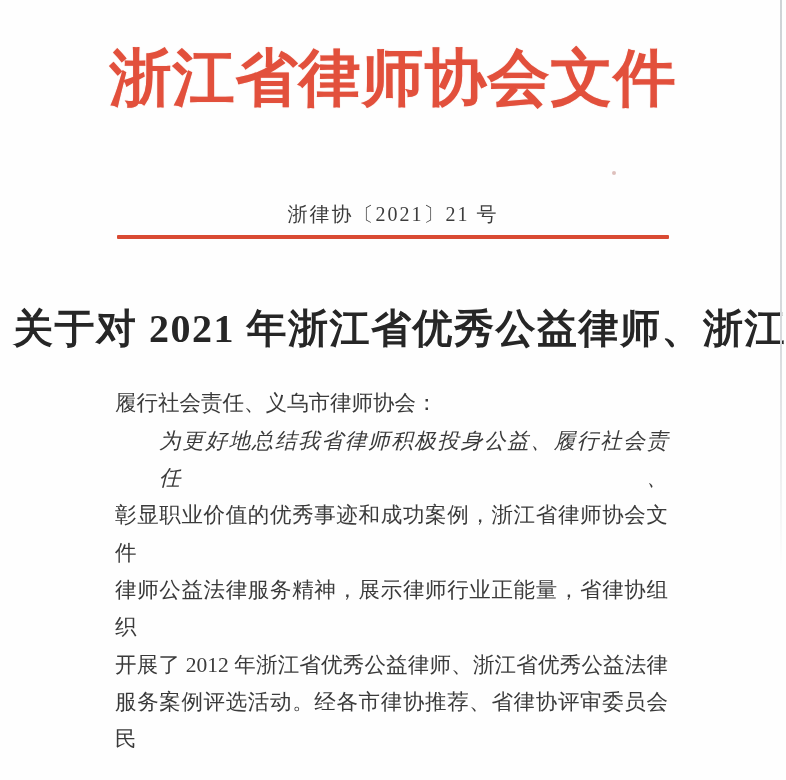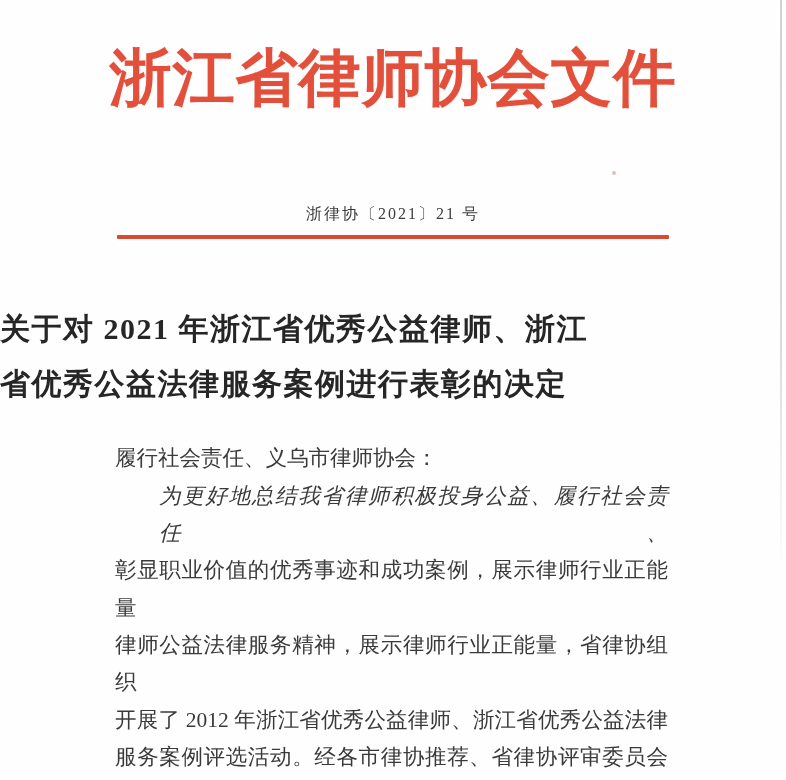--- a/index.html
+++ b/index.html
@@ -46,39 +46,39 @@
     font-weight: 700;
     color: #e2503c;
     letter-spacing: 1px;
     text-shadow: 0 0 1px rgba(226, 80, 60, 0.45);
     white-space: nowrap;
   }
 
   .doc-number {
     margin-top: 90px;
     text-align: center;
-    font-size: 16px;
+    font-size: 20px;
     line-height: 28px;
     color: #3c3c3c;
     letter-spacing: 2px;
     white-space: nowrap;
   }
 
   .red-rule {
     width: 552px;
     height: 4px;
     margin: 7px auto 0 auto;
     background: #d94a33;
     border-radius: 1px;
   }
 
   .main-title {
     margin-top: 62px;
-    text-align: left;
-    font-size: 30px;
+    text-align: right;
+    font-size: 40px;
     line-height: 55px;
     font-weight: 700;
     color: #262626;
     letter-spacing: 1.5px;
   }
   .main-title .title-line { white-space: nowrap; }
 
   .body-text {
     width: 553px;
     margin: 29px 118px 0 115px;
@@ -113,27 +113,26 @@
   <div class="scan-speck"></div>
 
   <div class="org-title">浙江省律师协会文件</div>
 
   <div class="doc-number">浙律协〔2021〕21 号</div>
 
   <div class="red-rule"></div>
 
   <div class="main-title">
     <div class="title-line">关于对 2021 年浙江省优秀公益律师、浙江</div>
-    <div class="title-line">省优秀公益法律服务案例进行表彰的决定</div>
   </div>
 
   <div class="body-text">
     <div class="salutation">履行社会责任、义乌市律师协会：</div>
 
     <div class="body-line indent-first">为更好地总结我省律师积极投身公益、履行社会责任、</div>
-    <div class="body-line">彰显职业价值的优秀事迹和成功案例，展示律师行业正能量</div>
+    <div class="body-line">彰显职业价值的优秀事迹和成功案例，浙江省律师协会文件</div>
     <div class="body-line">律师公益法律服务精神，展示律师行业正能量，省律协组织</div>
     <div class="body-line">开展了 2012 年浙江省优秀公益律师、浙江省优秀公益法律</div>
     <div class="body-line">服务案例评选活动。经各市律协推荐、省律协评审委员会民</div>
 
   </div>
 
 </div>
 
 </body></html>

